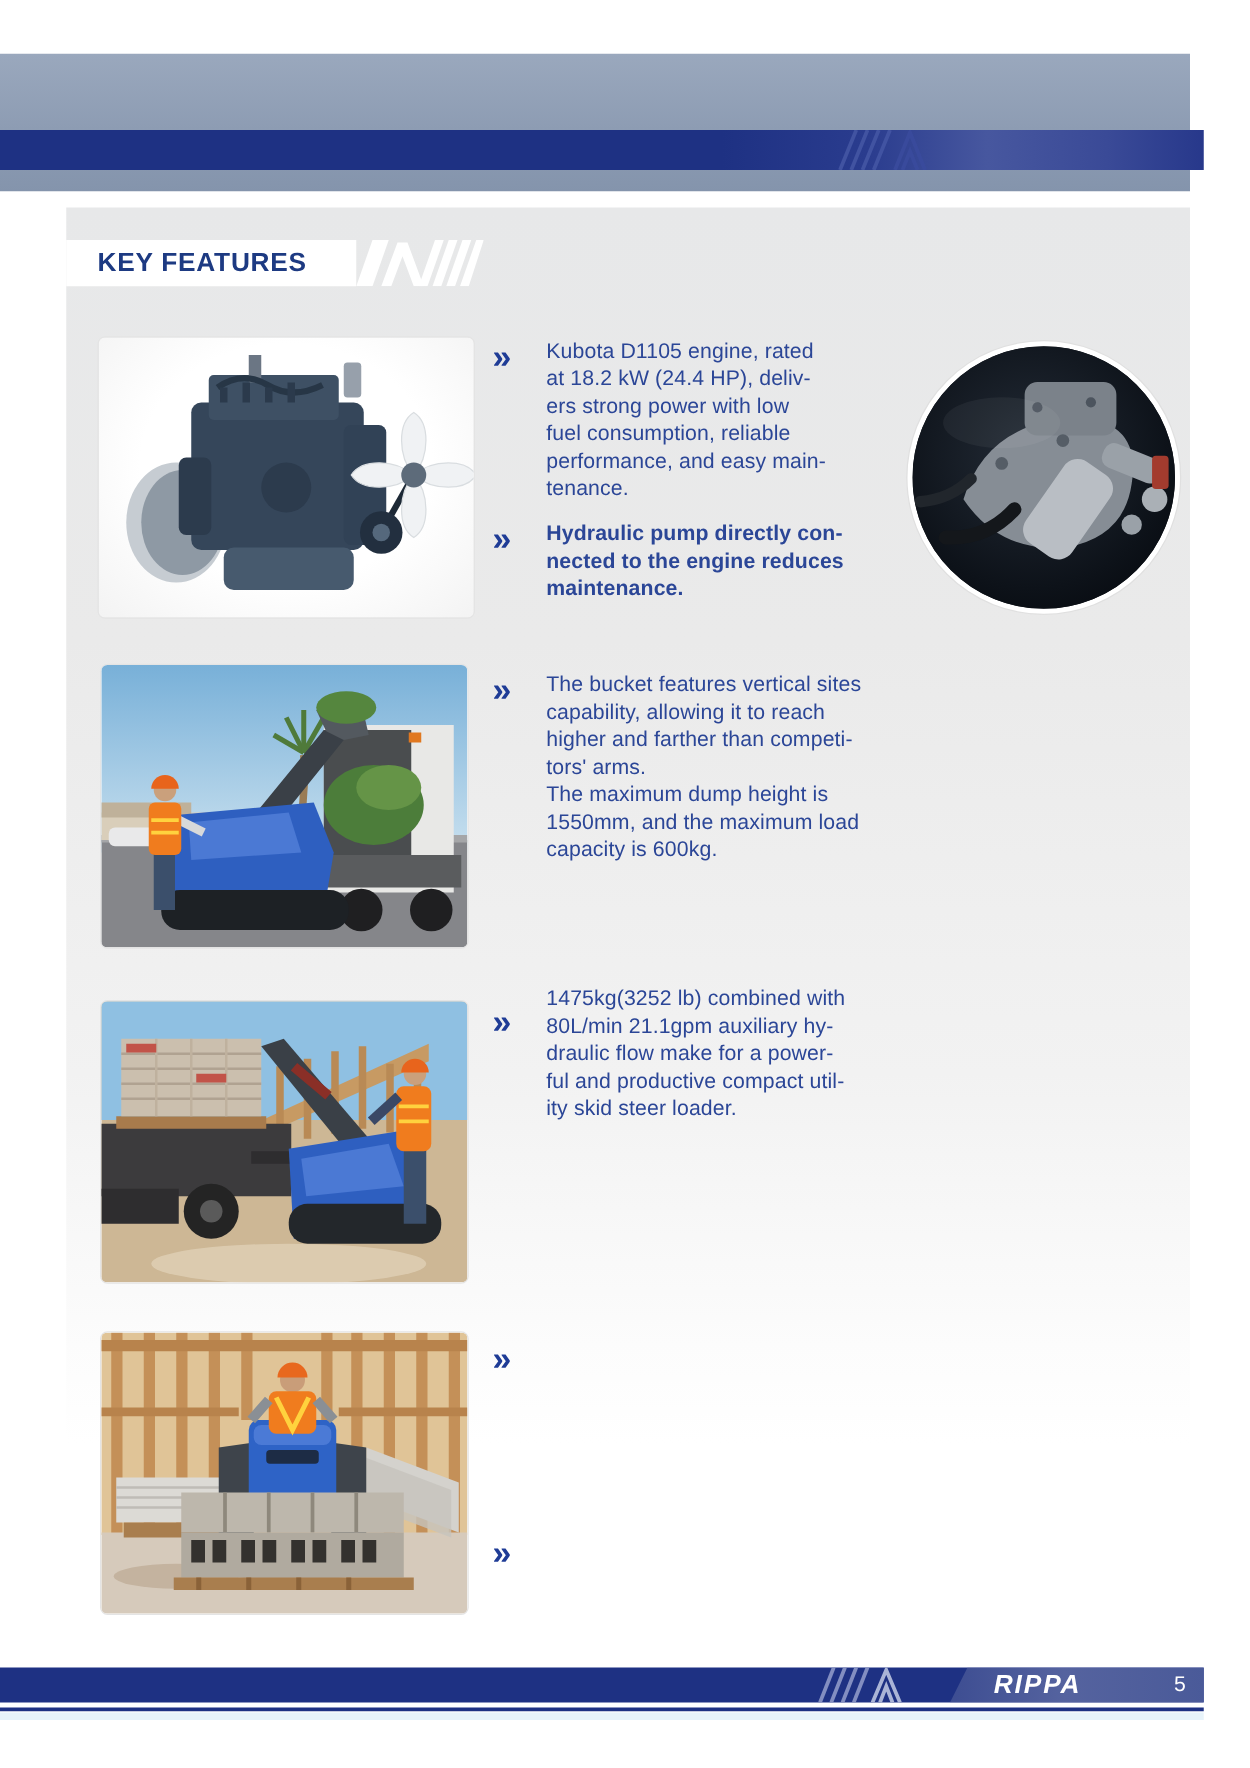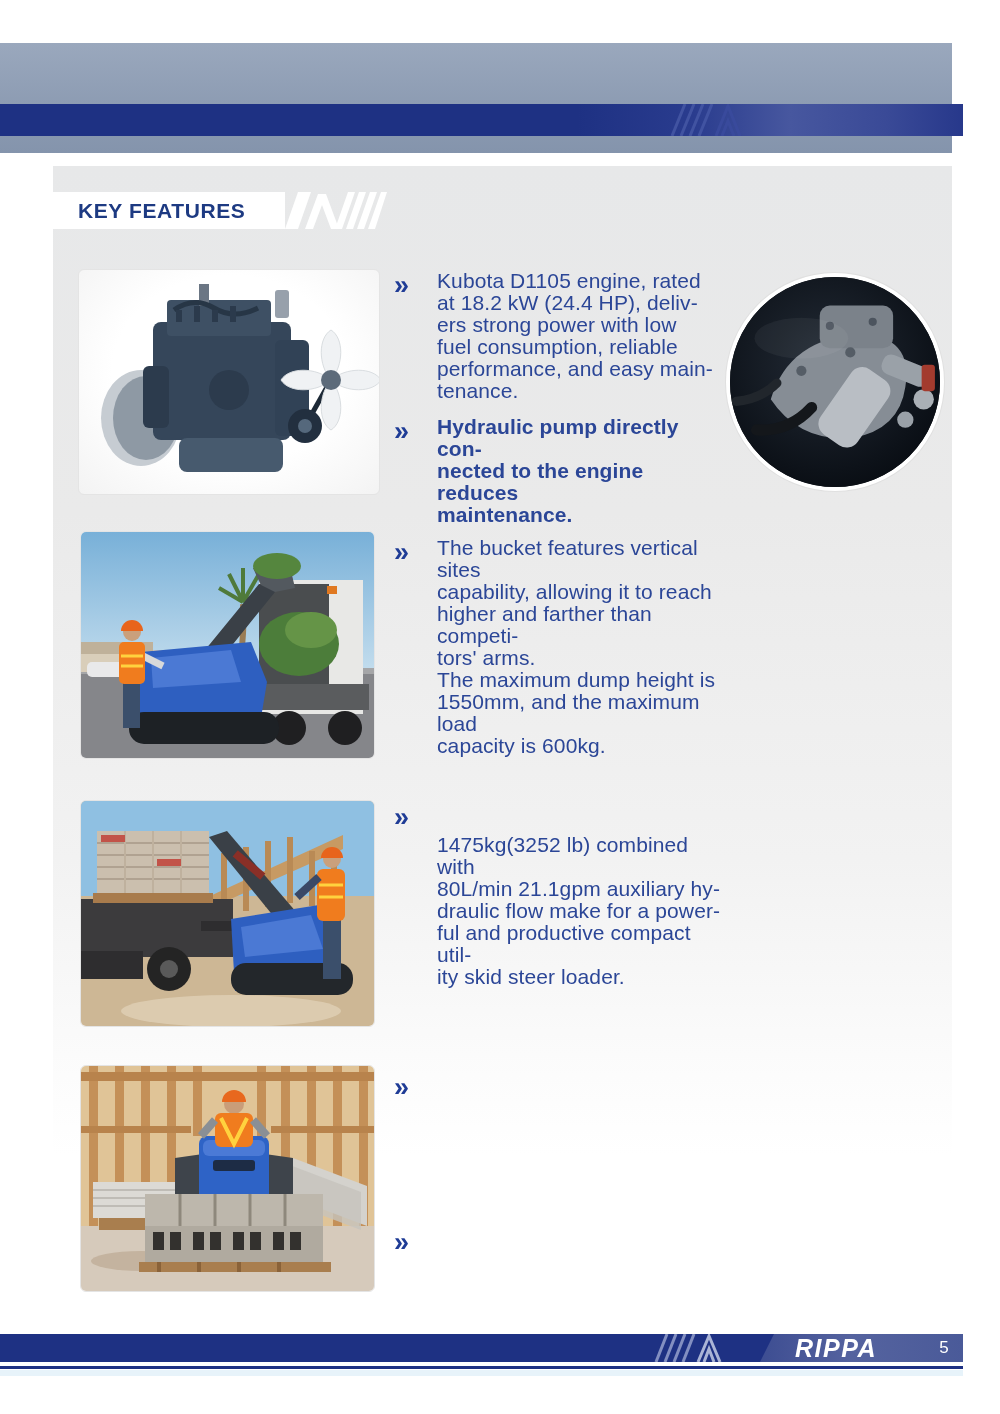--- a/index.html
+++ b/index.html
@@ -26,35 +26,35 @@
   .photo-engine{left:78px;top:269px;width:300px;height:224px;
     background:radial-gradient(ellipse at 50% 45%,#ffffff 55%,#f3f3f3 100%);}
   .photo-circle{left:726px;top:273px;width:210px;height:210px;border-radius:50%;
     border:4px solid #ffffff;box-shadow:0 0 0 1px #e0e0e0;overflow:hidden;background:#0a0e14;}
   .photo-street{left:80px;top:531px;width:293px;height:226px;}
   .photo-pallets{left:80px;top:800px;width:293px;height:225px;}
   .photo-blocks{left:80px;top:1065px;width:293px;height:225px;}
   .bullet-marker{position:absolute;left:394px;width:34px;text-align:left;
     font-size:27px;font-weight:bold;color:#1f3c96;line-height:22px;letter-spacing:-2px;}
   .feature-text{position:absolute;left:437px;width:292px;
-    font-size:21px;line-height:22px;color:#2b4697;white-space:pre-line;letter-spacing:0.1px;}
+    font-size:17px;line-height:22px;color:#2b4697;white-space:pre-line;letter-spacing:0.1px;}
   .f1{top:270px;} .f1m{top:274px;}
   .f2{top:416px;font-weight:bold;} .f2m{top:420px;}
   .f3{top:537px;} .f3m{top:541px;}
-  .f4{top:834px;} .f4m{top:806px;}
+  .f4{top:788px;} .f4m{top:806px;}
   .f5{top:1072px;} .f5m{top:1076px;}
   .f6{top:1227px;} .f6m{top:1231px;}
   
   .navy-bar-bottom{position:absolute;left:0;top:1334px;width:963px;height:28px;background:#1e3183;}
   .footer-light{position:absolute;left:760px;top:1334px;width:203px;height:28px;
     background:linear-gradient(90deg,#3d4d92 0%,#55639f 45%,#4a5a99 100%);
     clip-path:polygon(14px 0,100% 0,100% 100%,0 100%);}
   .footer-stripes{position:absolute;left:652px;top:1334px;width:105px;height:28px;}
   .footer-brand{position:absolute;left:795px;top:1334px;height:28px;line-height:28px;
-    font-size:25px;font-weight:bold;font-style:italic;letter-spacing:1.5px;color:#ffffff;}
+    font-size:21px;font-weight:bold;font-style:italic;letter-spacing:1.5px;color:#ffffff;}
   .footer-page{position:absolute;left:930px;top:1334px;width:28px;height:28px;line-height:28px;
     text-align:center;font-size:17px;color:#ffffff;}
   .footer-rule{position:absolute;left:0;top:1366px;width:963px;height:3px;background:#1e3183;}
   .footer-strip{position:absolute;left:0;top:1370px;width:963px;height:6px;background:#e7f3fa;}
 </style>
 </head>
 <body>
 
 <div class="page">
 

